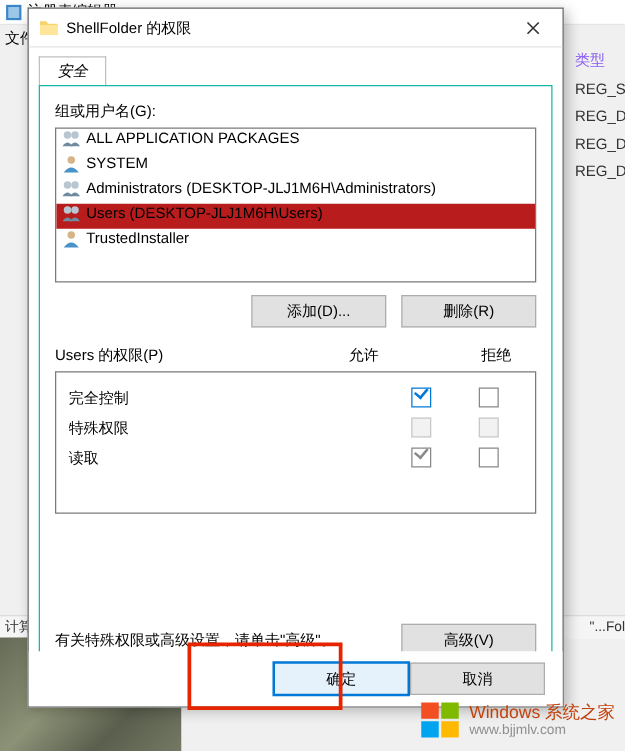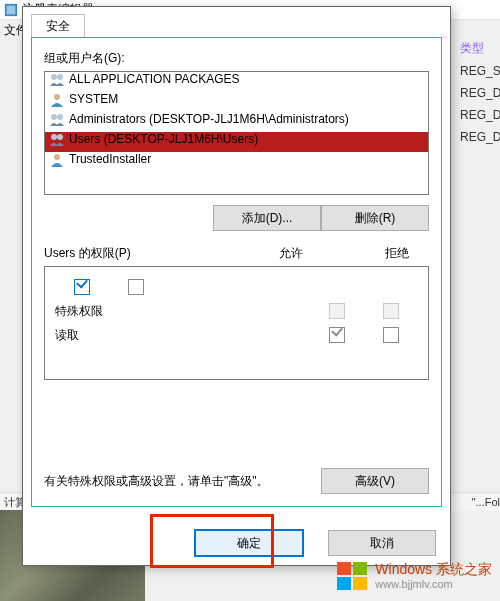--- a/index.html
+++ b/index.html
@@ -14,52 +14,52 @@
   .bg-status span:last-child { position:absolute; right:4px; }
   .bg-photo { position:absolute; left:0; top:510px; width:145px; height:91px; background:linear-gradient(135deg,#656b57 0%, #8c9276 40%, #5a5f4e 70%, #737963 100%); }
 
   
   .dialog { position:absolute; left:22px; top:6px; width:429px; height:560px; background:#fff; border:1px solid #646464; box-shadow: 3px 3px 10px rgba(0,0,0,0.25); box-sizing:border-box; }
   .dlg-titlebar { height:30px; display:flex; align-items:center; padding:0 2px 0 8px; border-bottom:1px solid #e5e5e5; }
   .dlg-titlebar .icon { width:16px; height:16px; margin-right:6px; }
   .dlg-titlebar .title { flex:1; font-size:12px; }
   .dlg-titlebar .close { width:44px; height:28px; display:flex; align-items:center; justify-content:center; font-size:14px; color:#333; }
 
-  .tabstrip { display:flex; padding:6px 8px 0 8px; }
+  .tabstrip { display:flex; padding:6px 8px 0 8px;font-style:italic; }
   .tab { background:#fff; border:1px solid #c0c0c0; border-bottom:none; padding:3px 14px; font-size:12px; position:relative; top:1px; }
   .tab.active { background:#fff; }
   .tabbody { margin:0 8px 8px 8px; border:1px solid #14b8a6; padding:12px 12px 8px 12px; height:470px; box-sizing:border-box; position:relative; }
 
   .lbl { display:block; margin-bottom:4px; }
   .listbox { width:100%; height:124px; border:1px solid #7a7a7a; overflow:auto; background:#fff; box-sizing:border-box; }
   .li { display:flex; align-items:flex-start; height:20px; padding-left:4px; }
   .li.selected { background:#b91c1c; }
   .li .pic { width:16px; height:16px; margin-right:4px; flex:0 0 16px; }
   .li .txt { white-space:nowrap; }
 
-  .btnrow { display:flex; justify-content:flex-end; gap:0; margin-top:10px; }
+  .btnrow { display:flex; justify-content:flex-end; gap:12px; margin-top:10px; }
   .btn { min-width:86px; height:24px; background:#e1e1e1; border:1px solid #adadad; font-size:12px; display:inline-flex; align-items:center; justify-content:center; padding:0 10px; }
 
   .permhead { display:flex; margin-top:14px;gap:42px; }
   .permhead .c1 { flex:1; }
   .permhead .c2, .permhead .c3 { width:64px; text-align:center; }
   .permbox { width:100%; height:114px; border:1px solid #7a7a7a; box-sizing:border-box; margin-top:4px; padding:8px 10px 4px 10px; }
   .permrow { display:flex; align-items:center; height:24px; }
   .permrow .c1 { flex:1; }
   .permrow .c2, .permrow .c3 { width:54px; text-align:center; }
   .chk { width:14px; height:14px; border:1px solid #888; display:inline-block; vertical-align:middle; position:relative; background:#fff;}
   .chk.checked { border-color:#0078d7; }
   .chk.checked::after { content:""; position:absolute; left:2px; top:-1px; width:8px; height:5px; border:2px solid #0078d7; border-top:none; border-right:none; transform:rotate(-50deg); }
   .chk.checked-gray::after { content:""; position:absolute; left:2px; top:-1px; width:8px; height:5px; border:2px solid #8a8a8a; border-top:none; border-right:none; transform:rotate(-50deg); }
   .chk.disabled { background:#f2f2f2; border-color:#c8c8c8; }
 
   .advline { position:absolute; left:12px; bottom:12px; right:12px; display:flex; align-items:center; }
   .advline .t { flex:1; font-size:12px; }
 
-  .dlg-footer { position:absolute; left:0; right:0; bottom:0; height:44px; display:flex; align-items:center; justify-content:flex-end; gap:24px; padding-right:14px; background:#fff; }
+  .dlg-footer { position:absolute; left:0; right:0; bottom:0; height:44px; display:flex; align-items:center; justify-content:flex-end; gap:0; padding-right:14px; background:#fff; }
   .btn.ok { border:2px solid #0078d7; background:#e5f1fb; }
 
   .redbox { position:absolute; border:3px solid #e52500; pointer-events:none; }
 
   
   svg.folder path.back { fill:#f7d36b; }
   svg.folder path.front { fill:#ffe59a; }
   
   svg.people .head { fill:#b7c6d1; }
   svg.people .body { fill:#6e8ba1; }
@@ -93,20 +93,32 @@
     <div>REG_D</div>
     <div>REG_D</div>
   </div>
   <div class="bg-status">
     <span>计算机</span>
     <span>"...Fol</span>
   </div>
   <div class="bg-photo"></div>
 
   <div class="dialog">
+    <div class="dlg-titlebar">
+      <svg class="icon folder" viewBox="0 0 16 16">
+        <path class="back" d="M1 3 h5 l1.5 2 H15 v9 H1 z"></path>
+        <path class="front" d="M1 6 h14 v8 H1 z"></path>
+      </svg>
+      <span class="title">ShellFolder 的权限</span>
+      <div class="close">
+        <svg width="11" height="11" viewBox="0 0 11 11">
+            <path d="M1 1 L10 10 M10 1 L1 10" stroke="currentColor" stroke-width="1.3"></path>
+          </svg>
+      </div>
+    </div>
 
     <div class="tabstrip">
       <div class="tab active">安全</div>
     </div>
 
     <div class="tabbody">
       <span class="lbl">组或用户名(G):</span>
 
       <div class="listbox">
         <div class="li">
@@ -158,20 +170,21 @@
       </div>
 
       <div class="permhead">
         <div class="c1">Users 的权限(P)</div>
         <div class="c2">允许</div>
         <div class="c3">拒绝</div>
       </div>
 
       <div class="permbox">
         <div class="permrow">
+          <div class="c1">完全控制</div>
           <div class="c2"><span class="chk checked"></span></div>
           <div class="c3"><span class="chk"></span></div>
         </div>
         <div class="permrow">
           <div class="c1">特殊权限</div>
           <div class="c2"><span class="chk disabled"></span></div>
           <div class="c3"><span class="chk disabled"></span></div>
         </div>
         <div class="permrow">
           <div class="c1">读取</div>

